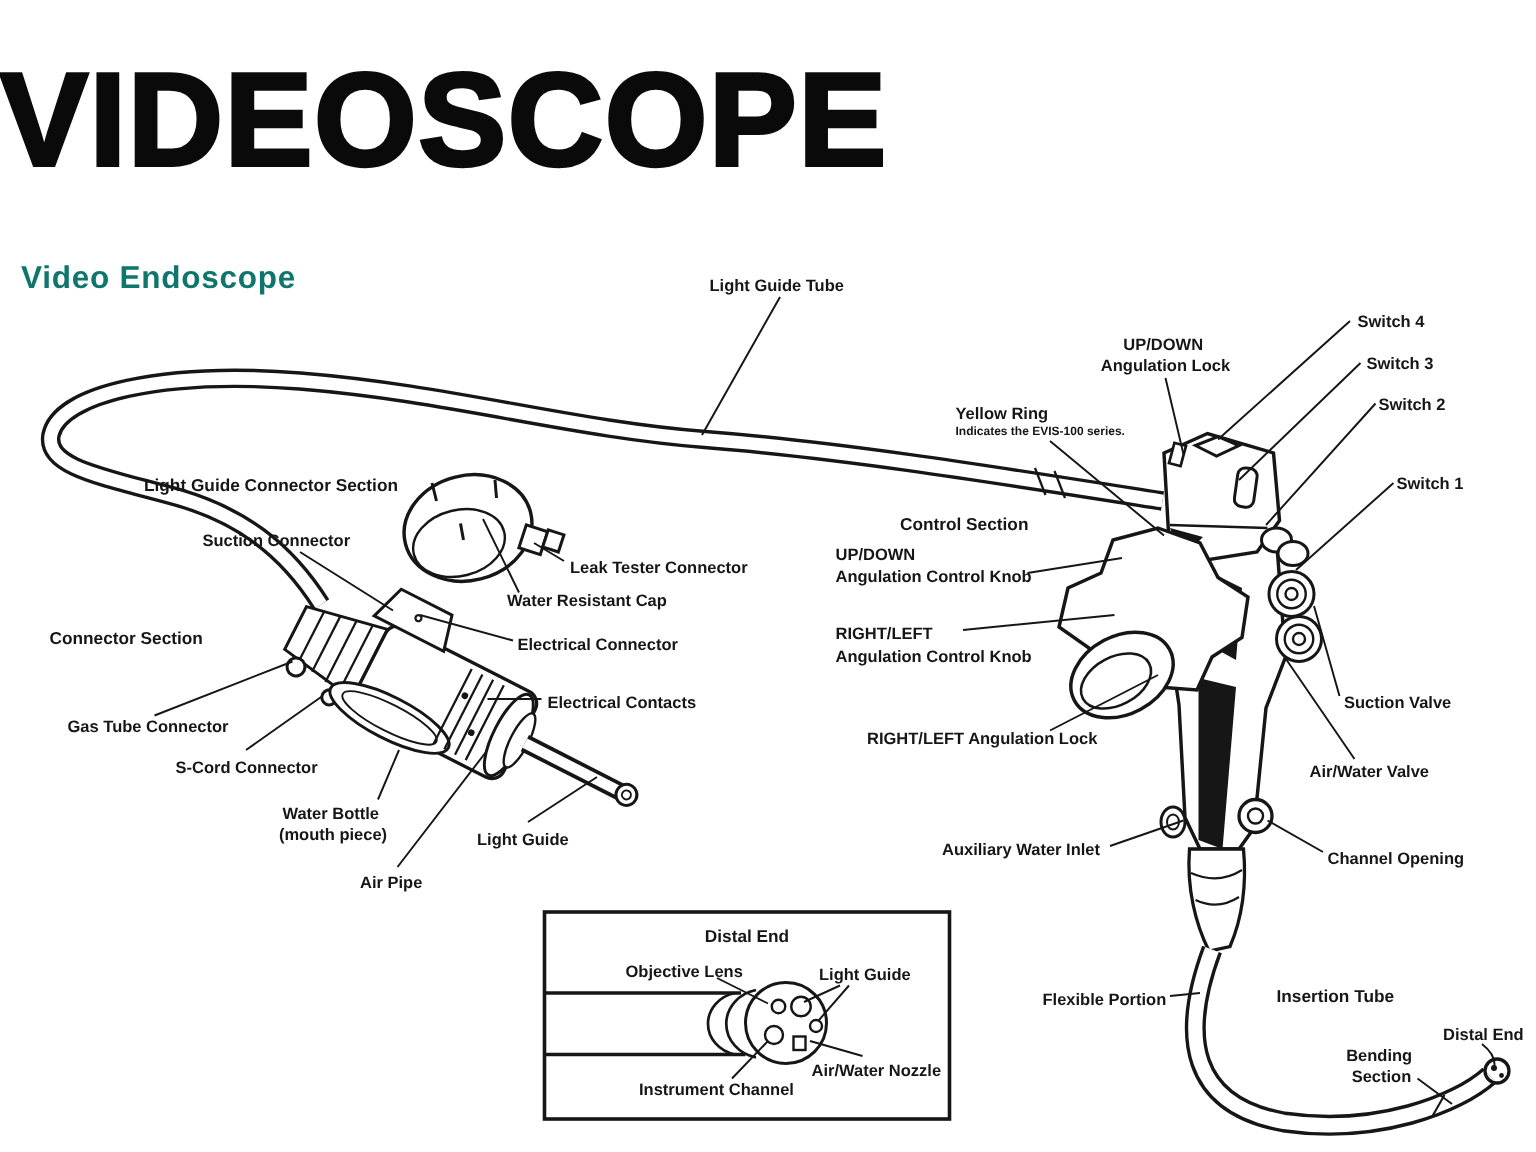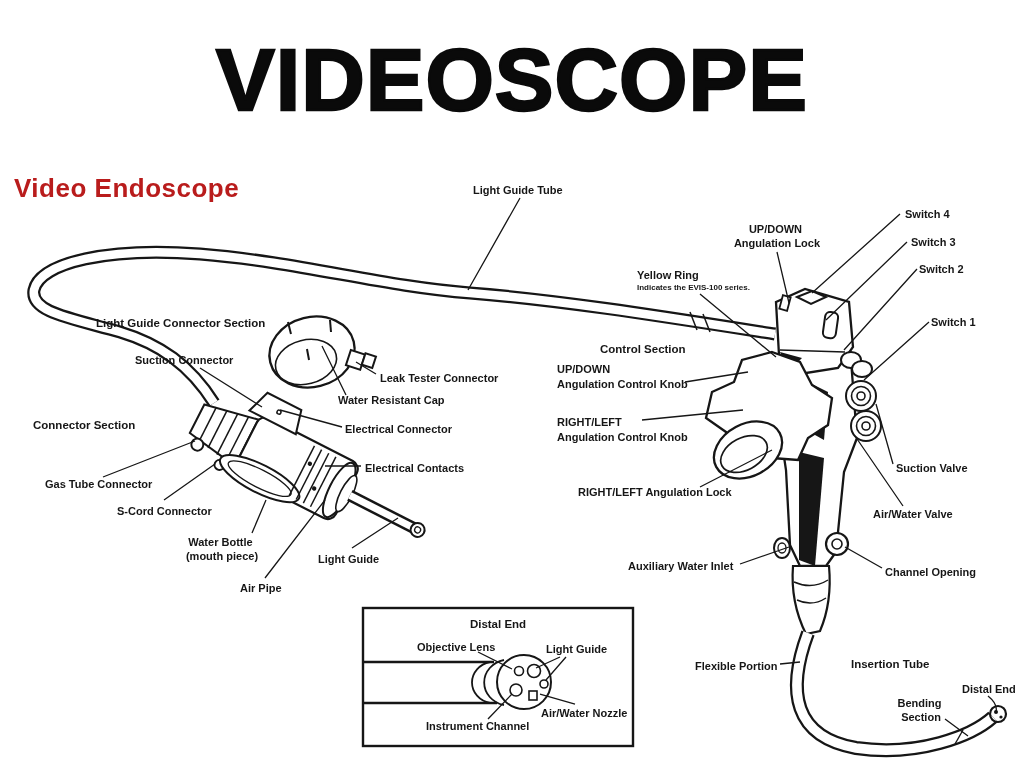--- a/index.html
+++ b/index.html
@@ -1,22 +1,22 @@
 <!DOCTYPE html>
 <html><head>
 <meta charset="utf-8">
 <style>
   html,body{margin:0;padding:0;background:#ffffff;}
   #slide{position:relative;width:1024px;height:768px;background:#ffffff;overflow:hidden;
          font-family:"Liberation Sans", sans-serif;color:#111;}
-  #slide-title{position:absolute;top:36px;left:0;width:1024px;margin:0;text-align:center;
+  #slide-title{position:absolute;top:36px;left:0;width:1024px;margin:0;text-align:left;
        font-size:88px;line-height:1;font-weight:bold;letter-spacing:1px;color:#0a0a0a;
        -webkit-text-stroke:2.5px #0a0a0a;font-family:"Liberation Sans",sans-serif;}
-  #diagram-title{position:absolute;top:175px;left:14px;font-size:26px;line-height:1;
-       font-weight:600;letter-spacing:.5px;color:#b91c1c;}
+  #diagram-title{position:absolute;top:175px;left:14px;font-size:21px;line-height:1;
+       font-weight:600;letter-spacing:.5px;color:#0f766e;}
   svg{position:absolute;top:0;left:0;}
   .lbl{font-family:"Liberation Sans",sans-serif;font-size:11px;font-weight:bold;fill:#161616;}
   .sec{font-size:11.5px;}
   .tiny{font-size:8px;}
   .ink{stroke:#161616;fill:none;}
 </style>
 </head>
 <body>
 
 <div id="slide">

